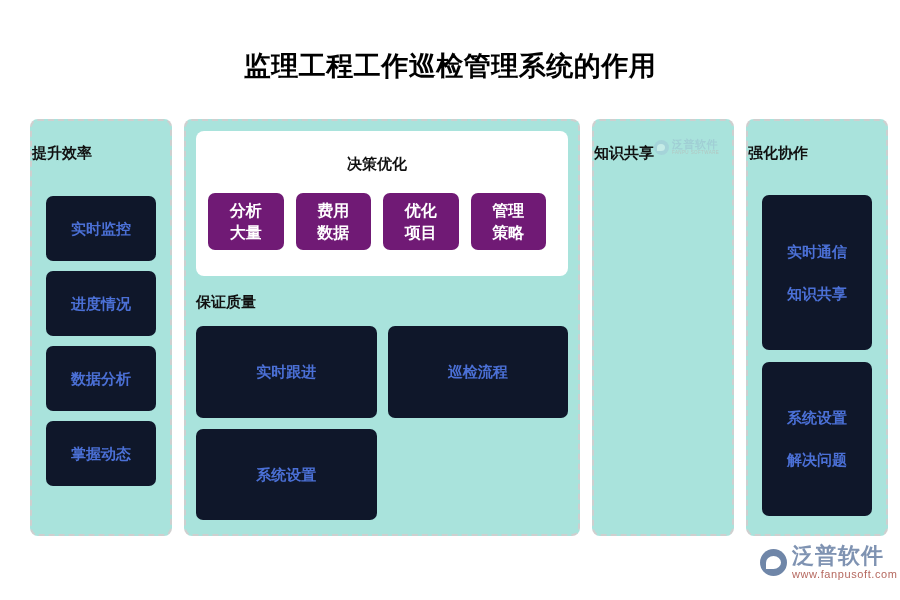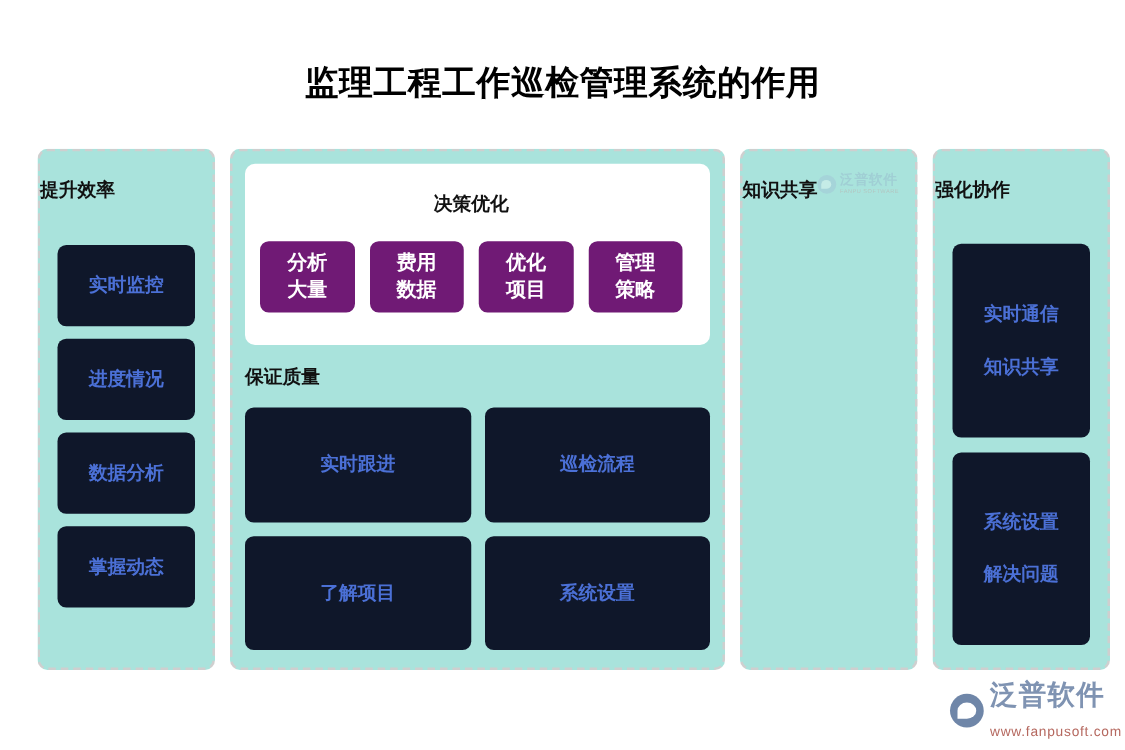--- a/index.html
+++ b/index.html
@@ -227,21 +227,21 @@
     border-radius: 50% 50% 50% 0;
     background: #ffffff;
   }
   .brand-text { display: flex; flex-direction: column; line-height: 1; }
   .brand-cn {
     font-size: 22px; font-weight: bold;
     color: #7f93b2; letter-spacing: 1px;
   }
   .brand-en {
     font-size: 11px; color: #b5685f;
-    letter-spacing: 0.6px; margin-top: 14px; text-align: center;
+    letter-spacing: 0.6px; margin-top: 2px; text-align: center;
   }
 </style>
 </head>
 <body>
 
 <div id="page">
 
   <div class="page-title">监理工程工作巡检管理系统的作用</div>
 
   <div class="board">
@@ -290,23 +290,20 @@
         </div>
 
         <div class="section-lower">
           <div class="col-title" style="padding-top:0;padding-bottom:0;">保证质量</div>
           <div class="grid-2">
             <div class="card">
               <span>实时跟进</span>
             </div>
             <div class="card">
               <span>巡检流程</span>
-            </div>
-            <div class="card">
-              <span>了解项目</span>
             </div>
             <div class="card">
               <span>系统设置</span>
             </div>
           </div>
         </div>
 
       </div>
     </div>
 

